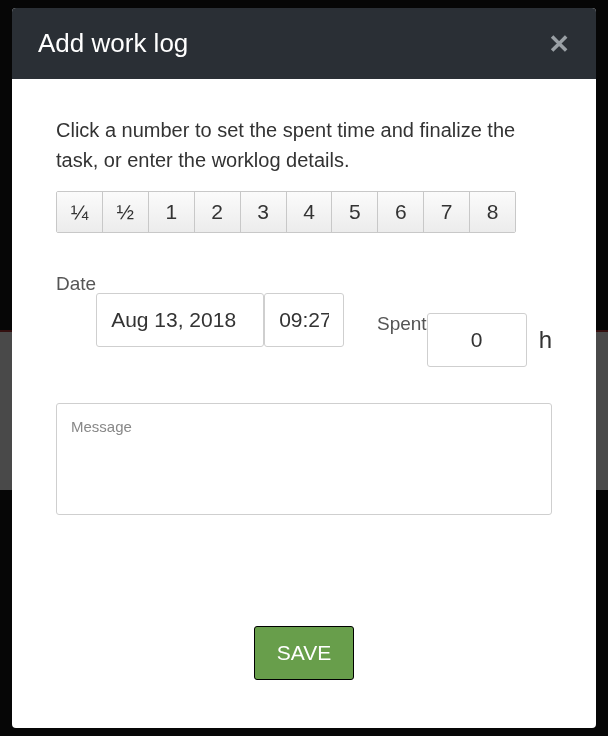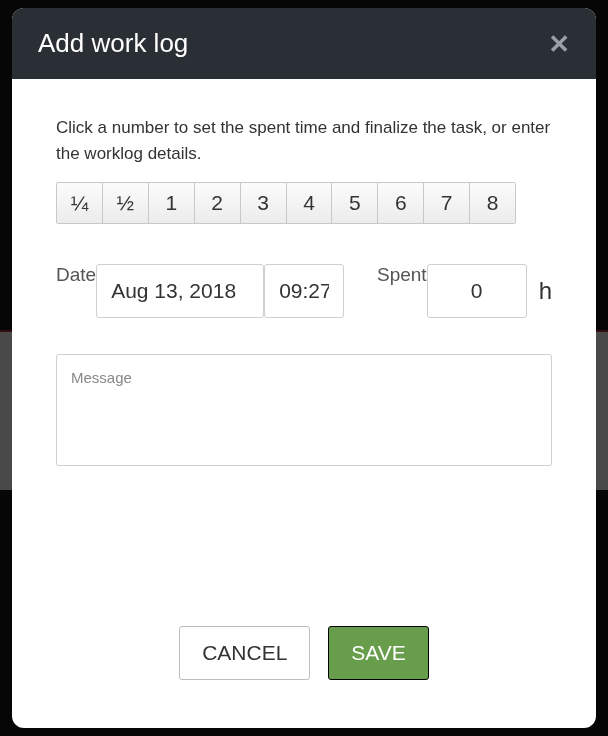--- a/index.html
+++ b/index.html
@@ -24,21 +24,21 @@
     inset: 0;
     background: rgba(0,0,0,0.7);
   }
   .modal {
     position: absolute;
     left: 12px;
     right: 12px;
     top: 8px;
     bottom: 8px;
     background: #fff;
-    border-radius: 12px;
+    border-radius: 4px;
     display: flex;
     flex-direction: column;
     overflow: hidden;
   }
   .modal-header {
     background: #2a2f35;
     color: #fff;
     display: flex;
     align-items: center;
     justify-content: space-between;
@@ -54,21 +54,21 @@
     font-weight: 700;
     cursor: pointer;
     line-height: 1;
   }
   .modal-body {
     padding: 36px 44px 20px 44px;
     color: #333;
     flex: 1;
   }
   .instruction {
-    font-size: 17px;
+    font-size: 20px;
     line-height: 1.5;
     color: #333;
     margin-bottom: 16px;
   }
   .segmented {
     display: flex;
     border: 1px solid #c8c8c8;
     border-radius: 2px;
     width: 460px;
     overflow: hidden;
@@ -179,31 +179,30 @@
     </div>
 
     <div class="fields-row">
       <div class="field-group">
         <span class="field-label">Date</span>
         <div class="input-row">
           <input type="text" class="date-input" value="Aug 13, 2018" style="">
           <input type="text" class="time-input" value="09:27" style="">
         </div>
       </div>
-      <div class="field-group" style="margin-left:auto;">
+      <div class="field-group" style="margin-left:auto;margin-top:40px;">
         <span class="field-label">Spent</span>
         <div class="input-row">
           <input type="text" class="spent-input" value="0" style="">
           <span class="unit">h</span>
         </div>
       </div>
     </div>
 
     <textarea class="message-area" placeholder="Message" style=""></textarea>
 
   </div>
 
   <div class="modal-footer">
-    <button class="btn btn-cancel">CANCEL</button>
     <button class="btn btn-save">SAVE</button>
   </div>
 
 </div>
 
 </body></html>

